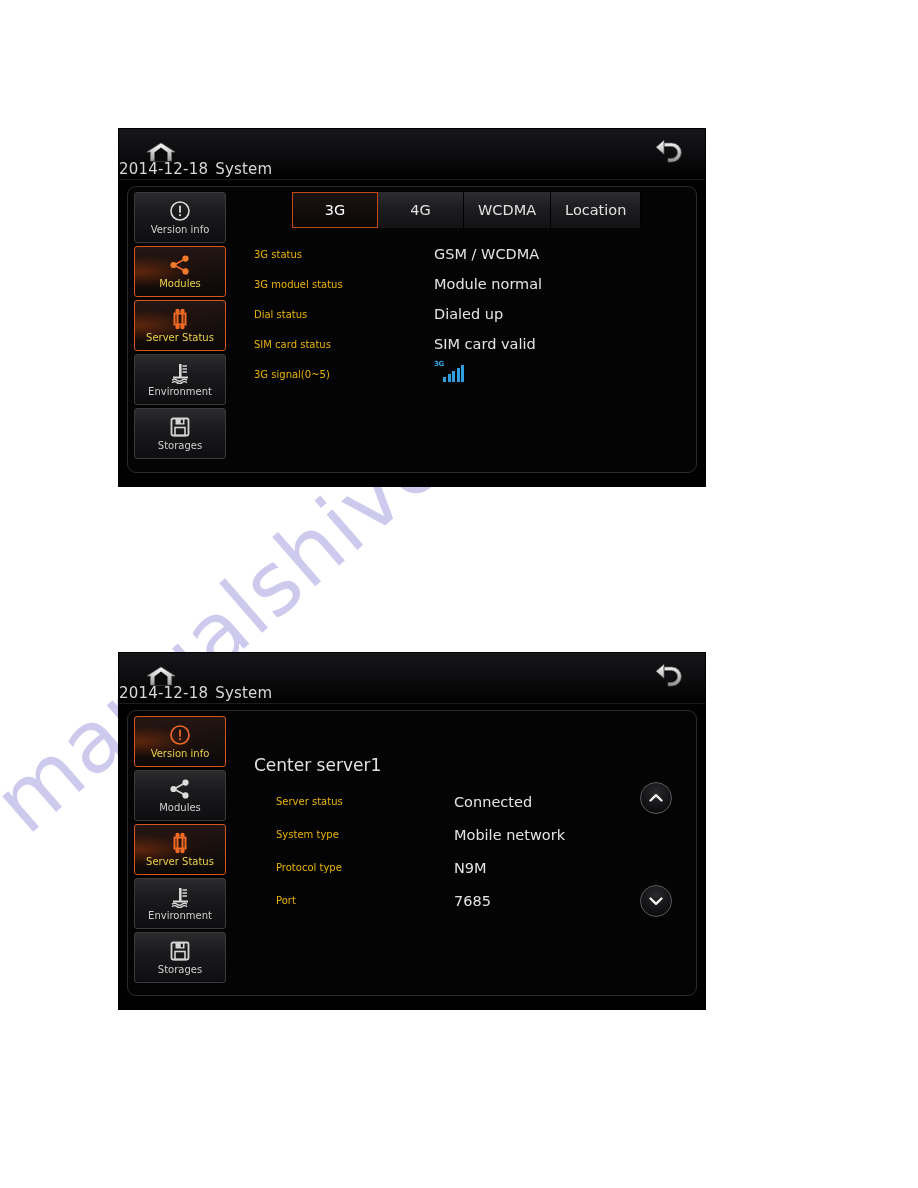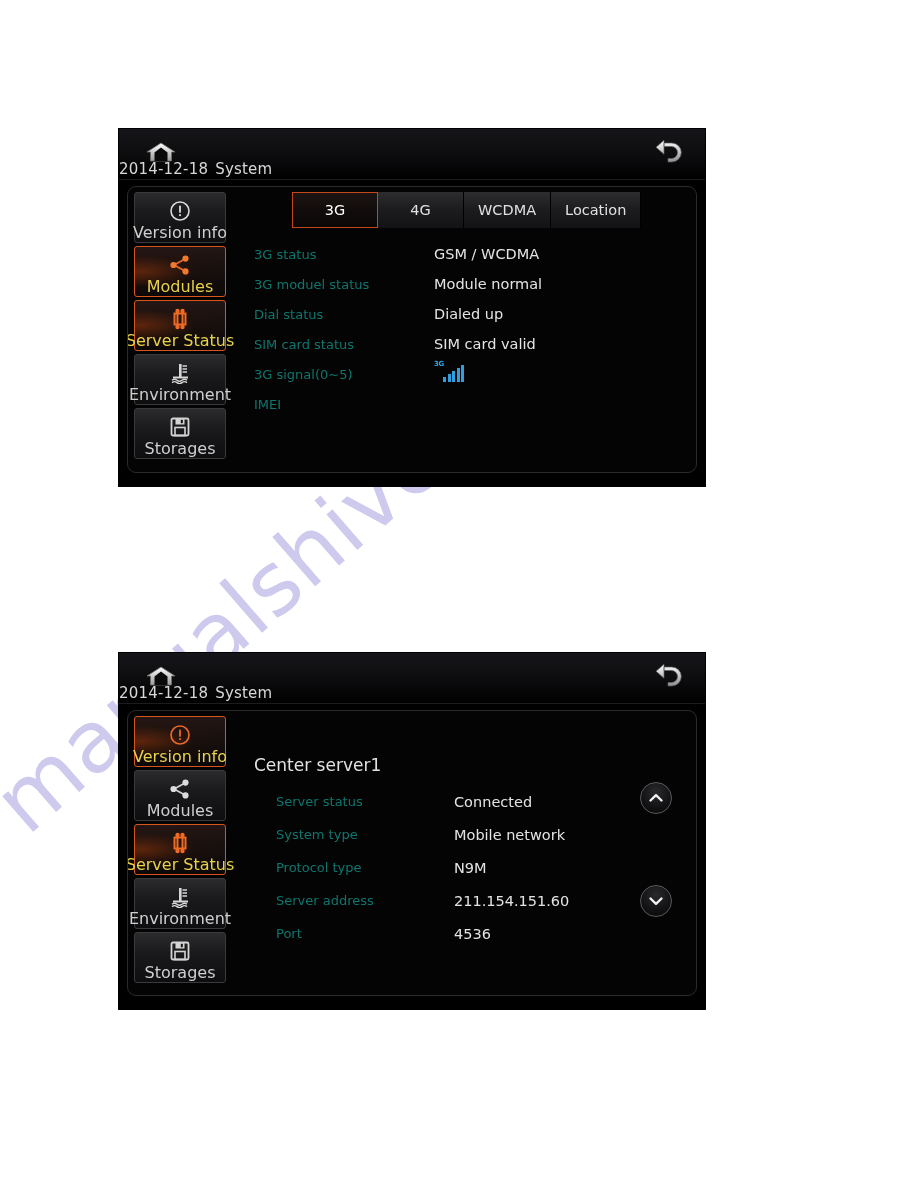--- a/index.html
+++ b/index.html
@@ -111,21 +111,21 @@
     border: 1px solid #d8561e;
     background:
       radial-gradient(ellipse at 6% 50%, rgba(200,70,10,0.40) 0%, rgba(60,18,4,0.10) 45%, rgba(0,0,0,0) 70%),
       linear-gradient(to bottom, #241614 0%, #17100e 45%, #0b0807 100%);
   }
   .side-ico {
     height: 27px;
     display: flex; align-items: center; justify-content: center;
   }
   .side-label {
-    font-size: 16px;
+    font-size: 10px;
     color: #cfcfcf;
     line-height: 1;
     margin-top: 1px;
     white-space: nowrap;
   }
   .side-item.active .side-label { color: #e8d24a; }
 
   
   .tabbar {
     position: absolute;
@@ -155,22 +155,22 @@
     top: 52px; left: 126px; right: 0; bottom: 0;
   }
   .row {
     position: relative;
     height: 30px;
     display: flex;
     align-items: center;
   }
   .row .k {
     width: 180px;
-    color: #0f766e;
-    font-size: 13px;
+    color: #eab308;
+    font-size: 10px;
   }
   .row .v {
     color: #e4e4e4;
     font-size: 14.5px;
   }
 
   
   .group-title {
     position: absolute;
     top: 44px; left: 126px;
@@ -369,24 +369,20 @@
             <span class="bars">
               <i style="height:5px"></i>
                 <i style="height:8px"></i>
                 <i style="height:11px"></i>
                 <i style="height:14px"></i>
                 <i style="height:17px"></i>
             </span>
           </span>
         </span>
       </div>
-      <div class="row">
-        <span class="k">IMEI</span>
-        <span class="v"></span>
-      </div>
     </div>
   </div>
 </div>
 
 <div class="device" id="device-2">
 
   <div class="titlebar">
     <div class="home-btn">
       <span>
         <svg width="30" height="24" viewBox="0 0 30 24">
@@ -502,26 +498,22 @@
       </div>
       <div class="row">
         <span class="k">System type</span>
         <span class="v">Mobile network</span>
       </div>
       <div class="row">
         <span class="k">Protocol type</span>
         <span class="v">N9M</span>
       </div>
       <div class="row">
-        <span class="k">Server address</span>
-        <span class="v">211.154.151.60</span>
-      </div>
-      <div class="row">
         <span class="k">Port</span>
-        <span class="v">4536</span>
+        <span class="v">7685</span>
       </div>
     </div>
 
     <div class="scroll-btn" id="scroll-up">
       <span>
         <svg width="16" height="12" viewBox="0 0 16 12">
           <path d="M2.5 8.5 L8 3.2 L13.5 8.5" fill="none" stroke="#f0f0f0" stroke-width="2.4" stroke-linecap="round" stroke-linejoin="round"></path>
         </svg>
       </span>
     </div>

